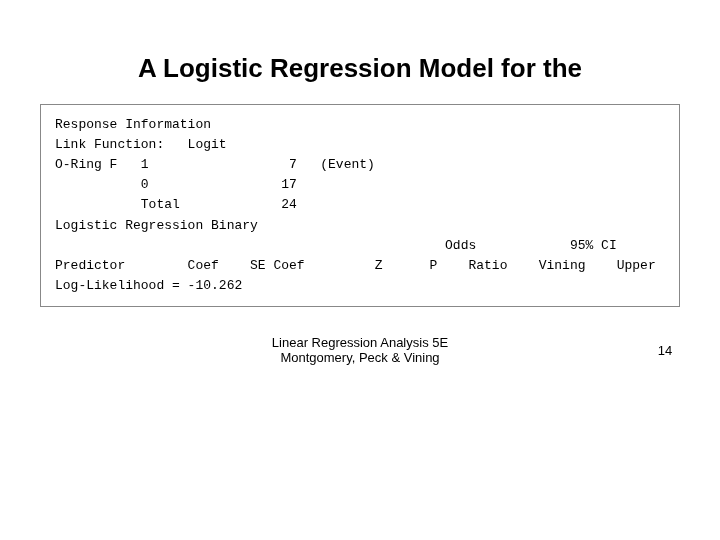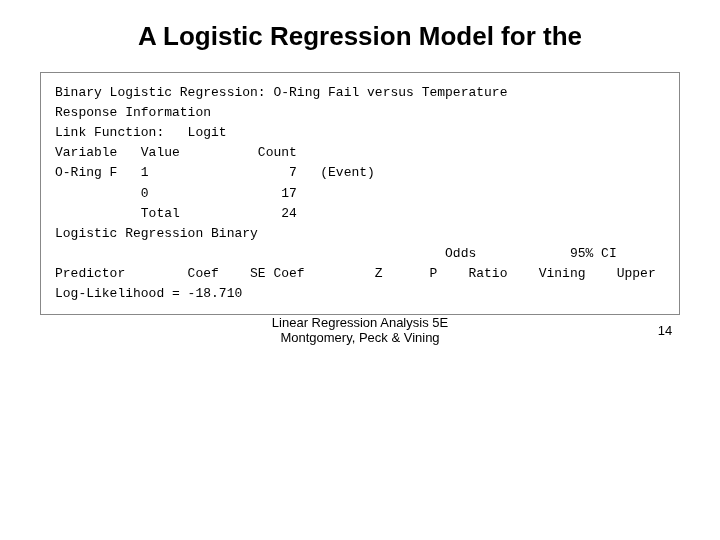--- a/index.html
+++ b/index.html
@@ -18,39 +18,40 @@
       align-items: center;
       padding: 20px 40px 10px 40px;
     }
     .title {
       font-size: 26px;
       font-weight: bold;
       text-align: left;
       line-height: 1.3;
       margin-bottom: 18px;
       color: #000;
+      margin-top: 32px;
     }
     .content-box {
       border: 1px solid #888;
       width: 100%;
       padding: 10px 14px 10px 14px;
       font-family: 'Courier New', Courier, monospace;
       font-size: 13px;
       color: #000;
       line-height: 1.55;
     }
     .mono-line {
       white-space: pre;
     }
     .footer-row {
       width: 100%;
       display: flex;
       justify-content: space-between;
       align-items: center;
-      margin-top: 0;
+      margin-top: 28px;
       font-size: 13px;
       color: #000;
     }
     .footer-center {
       text-align: center;
       flex: 1;
     }
     .footer-right {
       min-width: 30px;
       text-align: center;
@@ -58,31 +59,29 @@
   </style>
 </head>
 <body>
 
 <div class="page">
   <div class="title">
     <span>A Logistic Regression Model for the</span><br>
   </div>
 
   <div class="content-box">
-    <div class="mono-line">Binary Logistic Regression: O-Ring Fail versus Temperature</div>
     <div class="mono-line">Response Information</div>
     <div class="mono-line">Link Function:   Logit</div>
-    <div class="mono-line">Variable   Value          Count</div>
     <div class="mono-line">O-Ring F   1                  7   (Event)</div>
     <div class="mono-line">           0                 17</div>
     <div class="mono-line">           Total             24</div>
     <div class="mono-line">Logistic Regression Binary</div>
     <div class="mono-line">                                                  Odds            95% CI</div>
     <div class="mono-line">Predictor        Coef    SE Coef         Z      P    Ratio    Vining    Upper</div>
-    <div class="mono-line">Log-Likelihood = -18.710</div>
+    <div class="mono-line">Log-Likelihood = -10.262</div>
   </div>
 
   <div class="footer-row">
     <div style="min-width:30px;"></div>
     <div class="footer-center">
       <div>Linear Regression Analysis 5E</div>
       <div>Montgomery, Peck &amp; Vining</div>
     </div>
     <div class="footer-right">14</div>
   </div>

